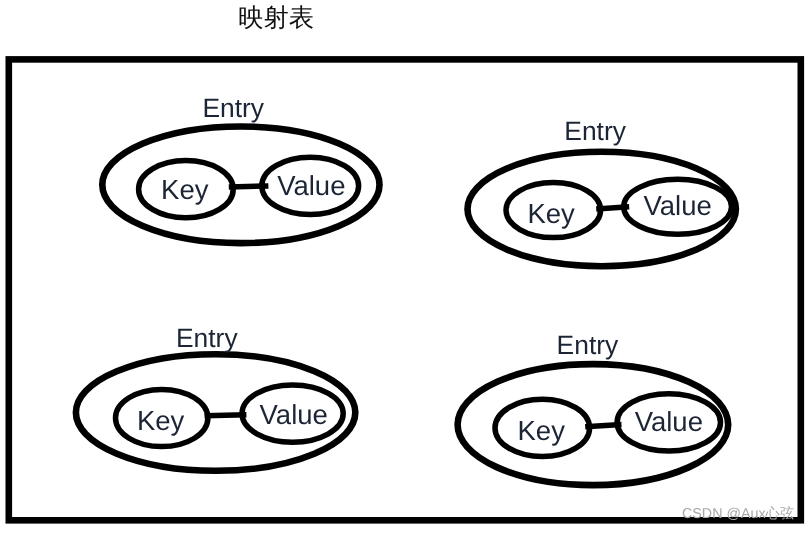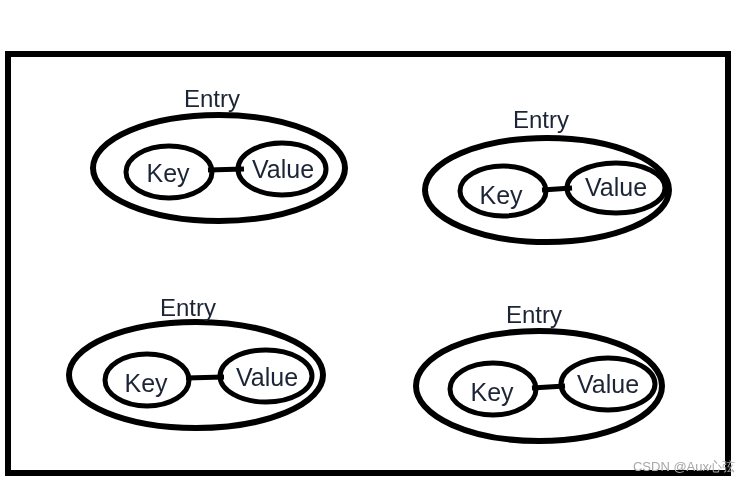--- a/index.html
+++ b/index.html
@@ -49,33 +49,34 @@
     transform:translateX(-50%);
     color:var(--label);
     white-space:nowrap;
     line-height:30px;
   }
   .entry-lbl{font-size:24px;}
   .key-lbl{font-size:25px;}
   .value-lbl{font-size:25px;}
   .watermark{
     position:absolute;
-    right:3px;top:458px;
+    right:16px;top:458px;
     font-size:13px;
     color:var(--wm);
     white-space:nowrap;
     z-index:5;
     margin-left:23px;
   }
 </style>
 </head>
 <body>
 
 <div id="canvas">
 
+  <div class="page-title">映射表</div>
 
   <div class="frame"></div>
 
   <svg class="shapes" viewBox="0 0 738 486" xmlns="http://www.w3.org/2000/svg">
 
     <ellipse cx="219" cy="168" rx="126" ry="53" stroke-width="6"></ellipse>
     <line x1="208" y1="170" x2="244" y2="169" stroke-width="5"></line>
     <ellipse cx="169" cy="172" rx="43" ry="26" stroke-width="5"></ellipse>
     <ellipse cx="282" cy="169" rx="44" ry="26" stroke-width="5"></ellipse>
 

